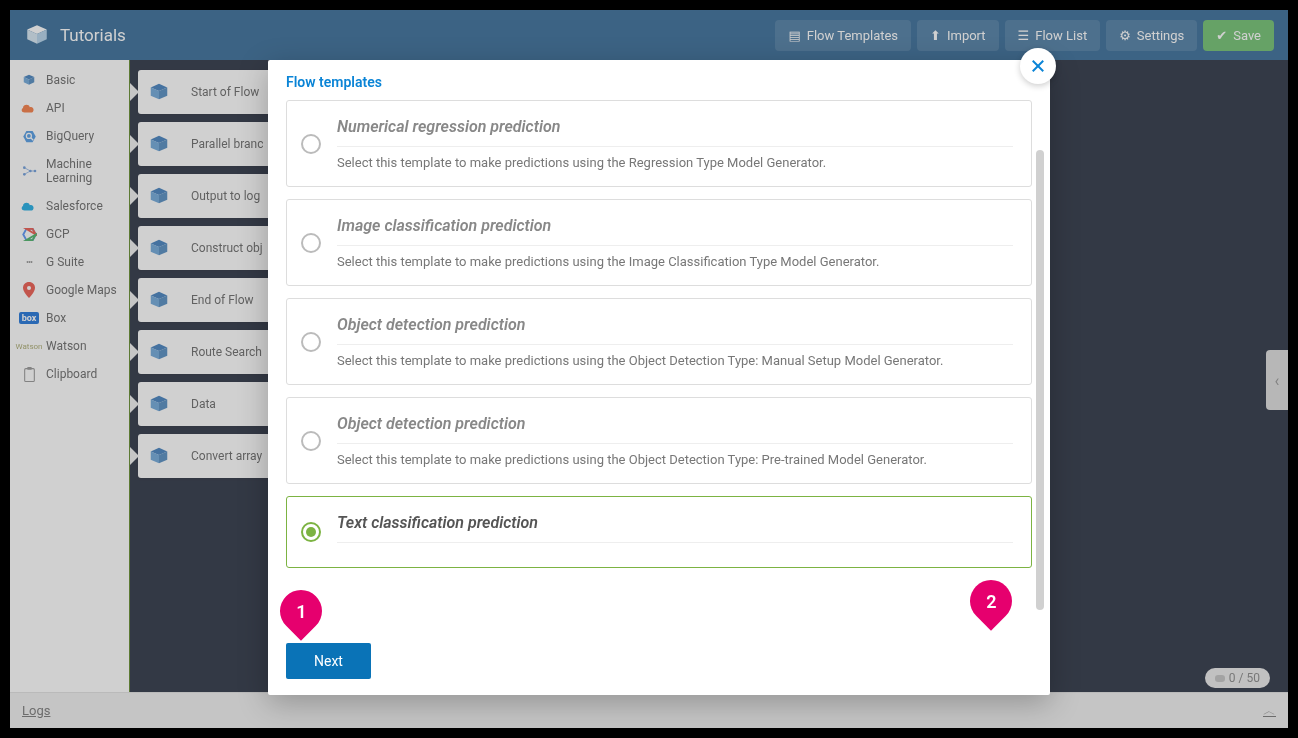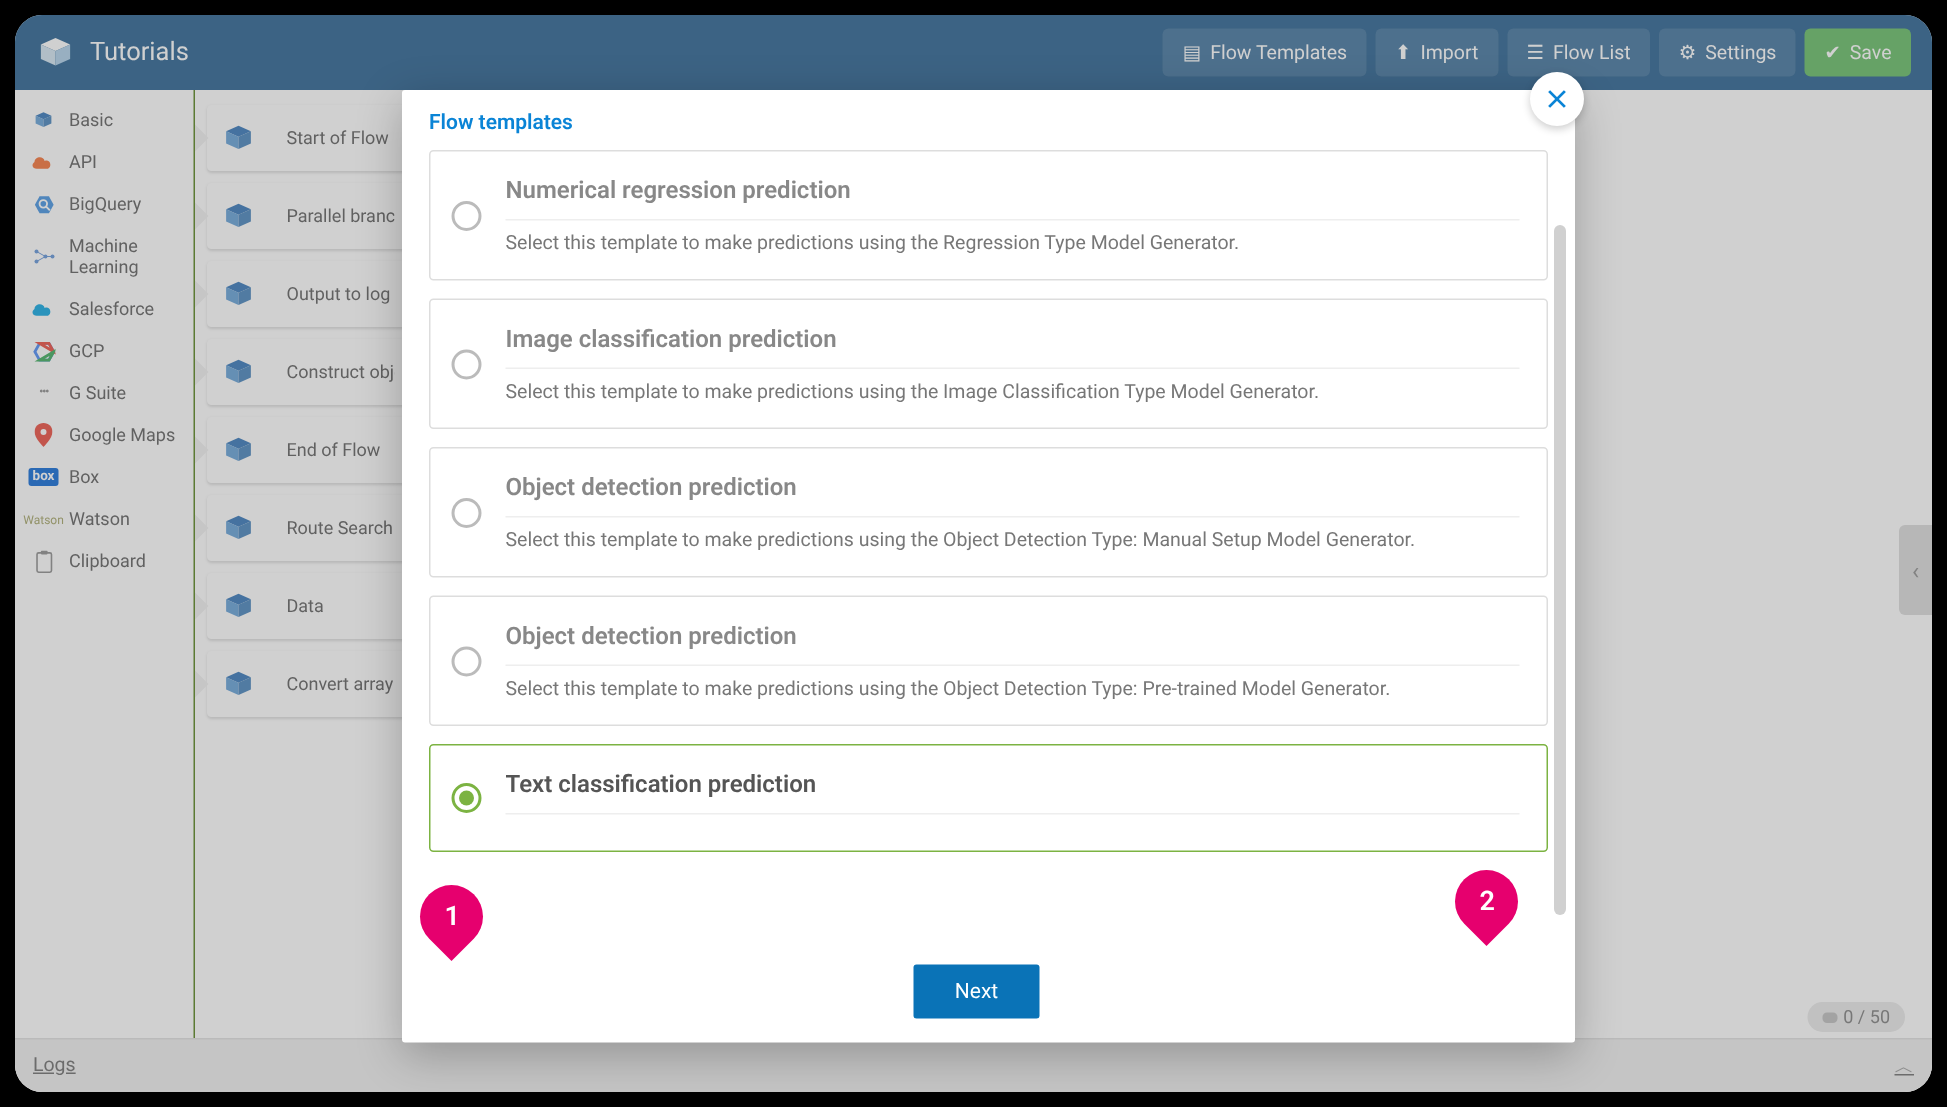--- a/index.html
+++ b/index.html
@@ -1,17 +1,17 @@
 <!DOCTYPE html>
 <html><head>
 <meta charset="utf-8">
 <style>
 * { margin: 0; padding: 0; box-sizing: border-box; font-family: -apple-system, BlinkMacSystemFont, "Segoe UI", Roboto, Arial, sans-serif; }
 body { width: 1298px; height: 738px; background: #000; overflow: hidden; position: relative; }
-.app { position: absolute; left: 10px; top: 10px; right: 10px; bottom: 10px; background: #ffffff; overflow: hidden; border-radius: 18px; }
+.app { position: absolute; left: 10px; top: 10px; right: 10px; bottom: 10px; background: #0f172a; overflow: hidden; }
 
 .header { height: 50px; background: #1c588a; display: flex; align-items: center; padding: 0 14px; justify-content: space-between; }
 .header-left { display: flex; align-items: center; gap: 10px; }
 .logo-icon { width: 26px; height: 26px; display: flex; align-items: center; justify-content: center; }
 .app-title { color: #fff; font-size: 17px; font-weight: 400; }
 .header-right { display: flex; gap: 6px; }
 .header-btn { background: rgba(255,255,255,0.12); color: #fff; border: none; padding: 8px 13px; border-radius: 4px; font-size: 13px; cursor: pointer; display: flex; align-items: center; gap: 6px; }
 .header-btn.save { background: #5cb85c; }
 
 .main { display: flex; height: calc(100% - 50px - 36px); }
@@ -50,25 +50,25 @@
 .modal .close-btn { right: -6px; top: -10px; }
 
 .modal .close-btn { right: -6px; top: -12px; }
 
 .modal-body { flex:1; padding: 0 18px 12px 18px; overflow:auto; }
 .tpl-card { border:1px solid #ddd; border-radius:3px; padding: 16px 18px 16px 50px; margin-bottom: 12px; position:relative; }
 .tpl-card.selected { border:1.5px solid #7cb342; }
 .tpl-radio { position:absolute; left:14px; top:50%; transform:translateY(-50%); width:20px; height:20px; border:2px solid #bbb; border-radius:50%; background:#fff;}
 .tpl-card.selected .tpl-radio { border-color:#7cb342; }
 .tpl-card.selected .tpl-radio::after { content:""; position:absolute; inset:3px; background:#7cb342; border-radius:50%; }
-.tpl-title { font-size:16px; font-weight:600; color:#888; margin-bottom:8px; border-bottom:1px solid #eee; padding-bottom:10px;}
+.tpl-title { font-size:16px; font-weight:600; color:#888; margin-bottom:8px; border-bottom:1px solid #eee; padding-bottom:10px;font-style:italic;}
 .tpl-card.selected .tpl-title { color:#555; }
 .tpl-desc { font-size:13px; color:#777; }
 
-.modal-footer { padding: 10px 34px 16px 18px; display:flex; justify-content:center; }
+.modal-footer { padding: 10px 34px 16px 18px; display:flex; justify-content:flex-start; }
 .next-btn { background:#0a73b7; color:#fff; border:none; padding: 10px 28px; font-size:14px; border-radius:2px; cursor:pointer; }
 
 .marker { position:absolute; width:42px; height:52px; }
 .marker .pin { width:42px; height:42px; background:#e6006e; border-radius:50% 50% 50% 0; transform:rotate(-45deg); display:flex; align-items:center; justify-content:center;}
 .marker .pin span { transform:rotate(45deg); color:#fff; font-weight:600; font-size:18px; }
 .scroll-thumb { position:absolute; right:6px; width:8px; background:#d0d0d0; border-radius:4px; }
 </style>
 </head>
 <body>
 

